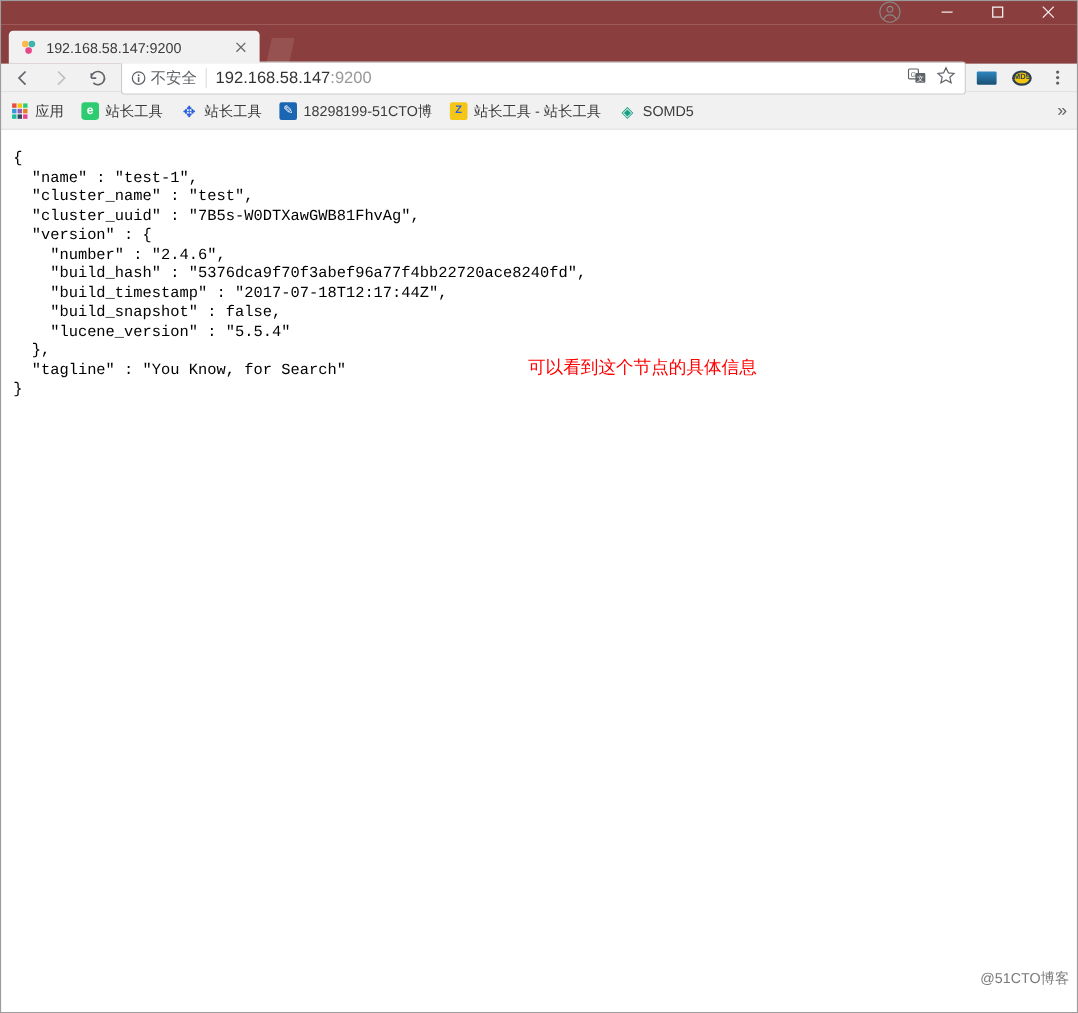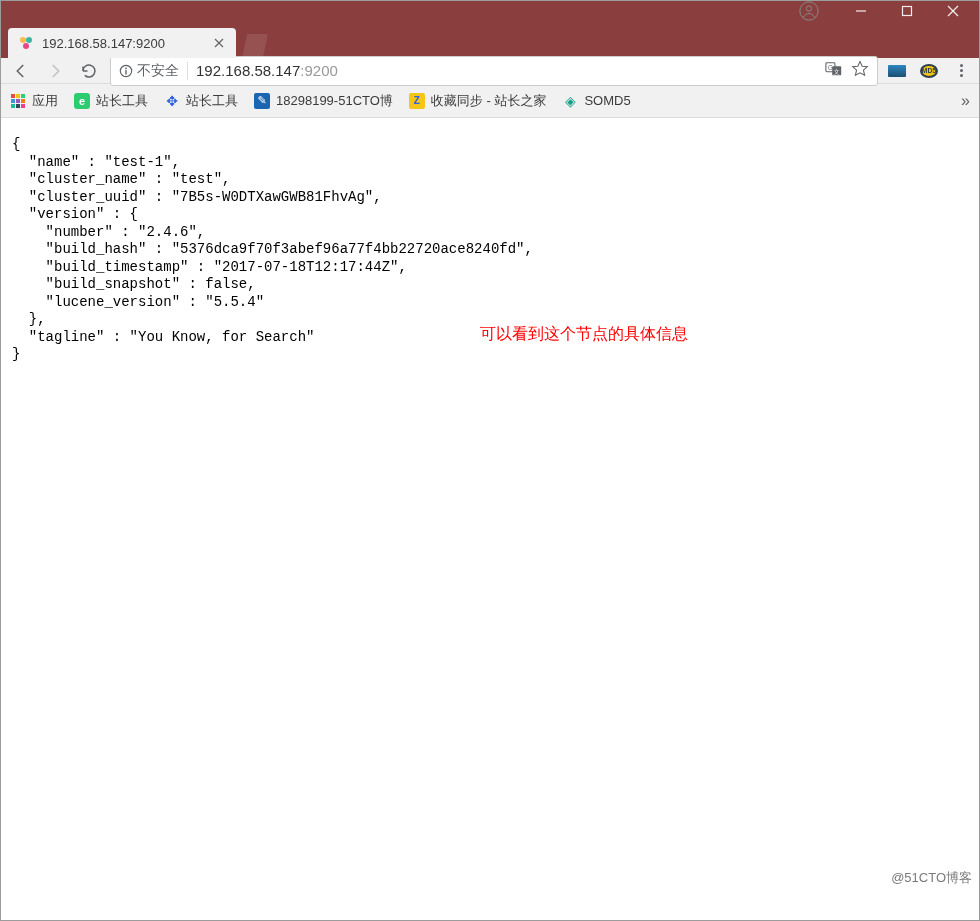--- a/index.html
+++ b/index.html
@@ -45,21 +45,21 @@
   .apps-grid { display: grid; grid-template-columns: repeat(3, 4px); grid-template-rows: repeat(3, 4px); gap: 1px; }
   .apps-grid span:nth-child(1){background:#e74c3c}.apps-grid span:nth-child(2){background:#f1c40f}.apps-grid span:nth-child(3){background:#2ecc71}
   .apps-grid span:nth-child(4){background:#3498db}.apps-grid span:nth-child(5){background:#9b59b6}.apps-grid span:nth-child(6){background:#e67e22}
   .apps-grid span:nth-child(7){background:#1abc9c}.apps-grid span:nth-child(8){background:#34495e}.apps-grid span:nth-child(9){background:#e84393}
   .bk-overflow { margin-left: auto; color: #5f6368; font-size: 16px; }
 
   
   .content { position: relative; height: calc(921px - 22px - 36px - 42px - 34px); background: #fff; }
   pre.json { font-family: SimSun, "NSimSun", "Courier New", monospace; font-size: 14px; color: #000; padding: 18px 12px; white-space: pre; line-height: 1.25; }
   .annotation { position: absolute; left: 480px; top: 206px; color: #ff0000; font-family: SimSun, "Microsoft YaHei", sans-serif; font-size: 16px; }
-  .watermark { position: absolute; right: 8px; bottom: 18px; color: #7a7a7a; font-size: 13px; font-family: "Microsoft YaHei", SimSun, sans-serif; }
+  .watermark { position: absolute; right: 8px; bottom: 6px; color: #7a7a7a; font-size: 13px; font-family: "Microsoft YaHei", SimSun, sans-serif; }
   .border-frame { position: absolute; inset: 0; border: 1px solid #9c9c9c; pointer-events: none; }
   .wrap { position: relative; width: 980px; height: 921px; }
 </style>
 </head>
 <body>
 
 <div class="wrap">
 
   <div class="titlebar">
     <div class="user-circle">
@@ -194,21 +194,21 @@
     <div class="bk-item">
       <span class="bk-icon" style="color:#2b60de;font-size:14px;">✥</span>
       <span>站长工具</span>
     </div>
     <div class="bk-item">
       <span class="bk-icon" style="background:#1b66b3;color:#fff;border-radius:2px;font-size:11px;">✎</span>
       <span>18298199-51CTO博</span>
     </div>
     <div class="bk-item">
       <span class="bk-icon" style="background:#f5c518;color:#2b60de;border-radius:2px;font-size:10px;font-weight:bold;">Z</span>
-      <span>收藏同步 - 站长之家</span>
+      <span>站长工具 - 站长工具</span>
     </div>
     <div class="bk-item">
       <span class="bk-icon" style="color:#16a085;font-size:14px;">◈</span>
       <span>SOMD5</span>
     </div>
 
     <div class="bk-overflow">
       <span>»</span>
     </div>
   </div>

